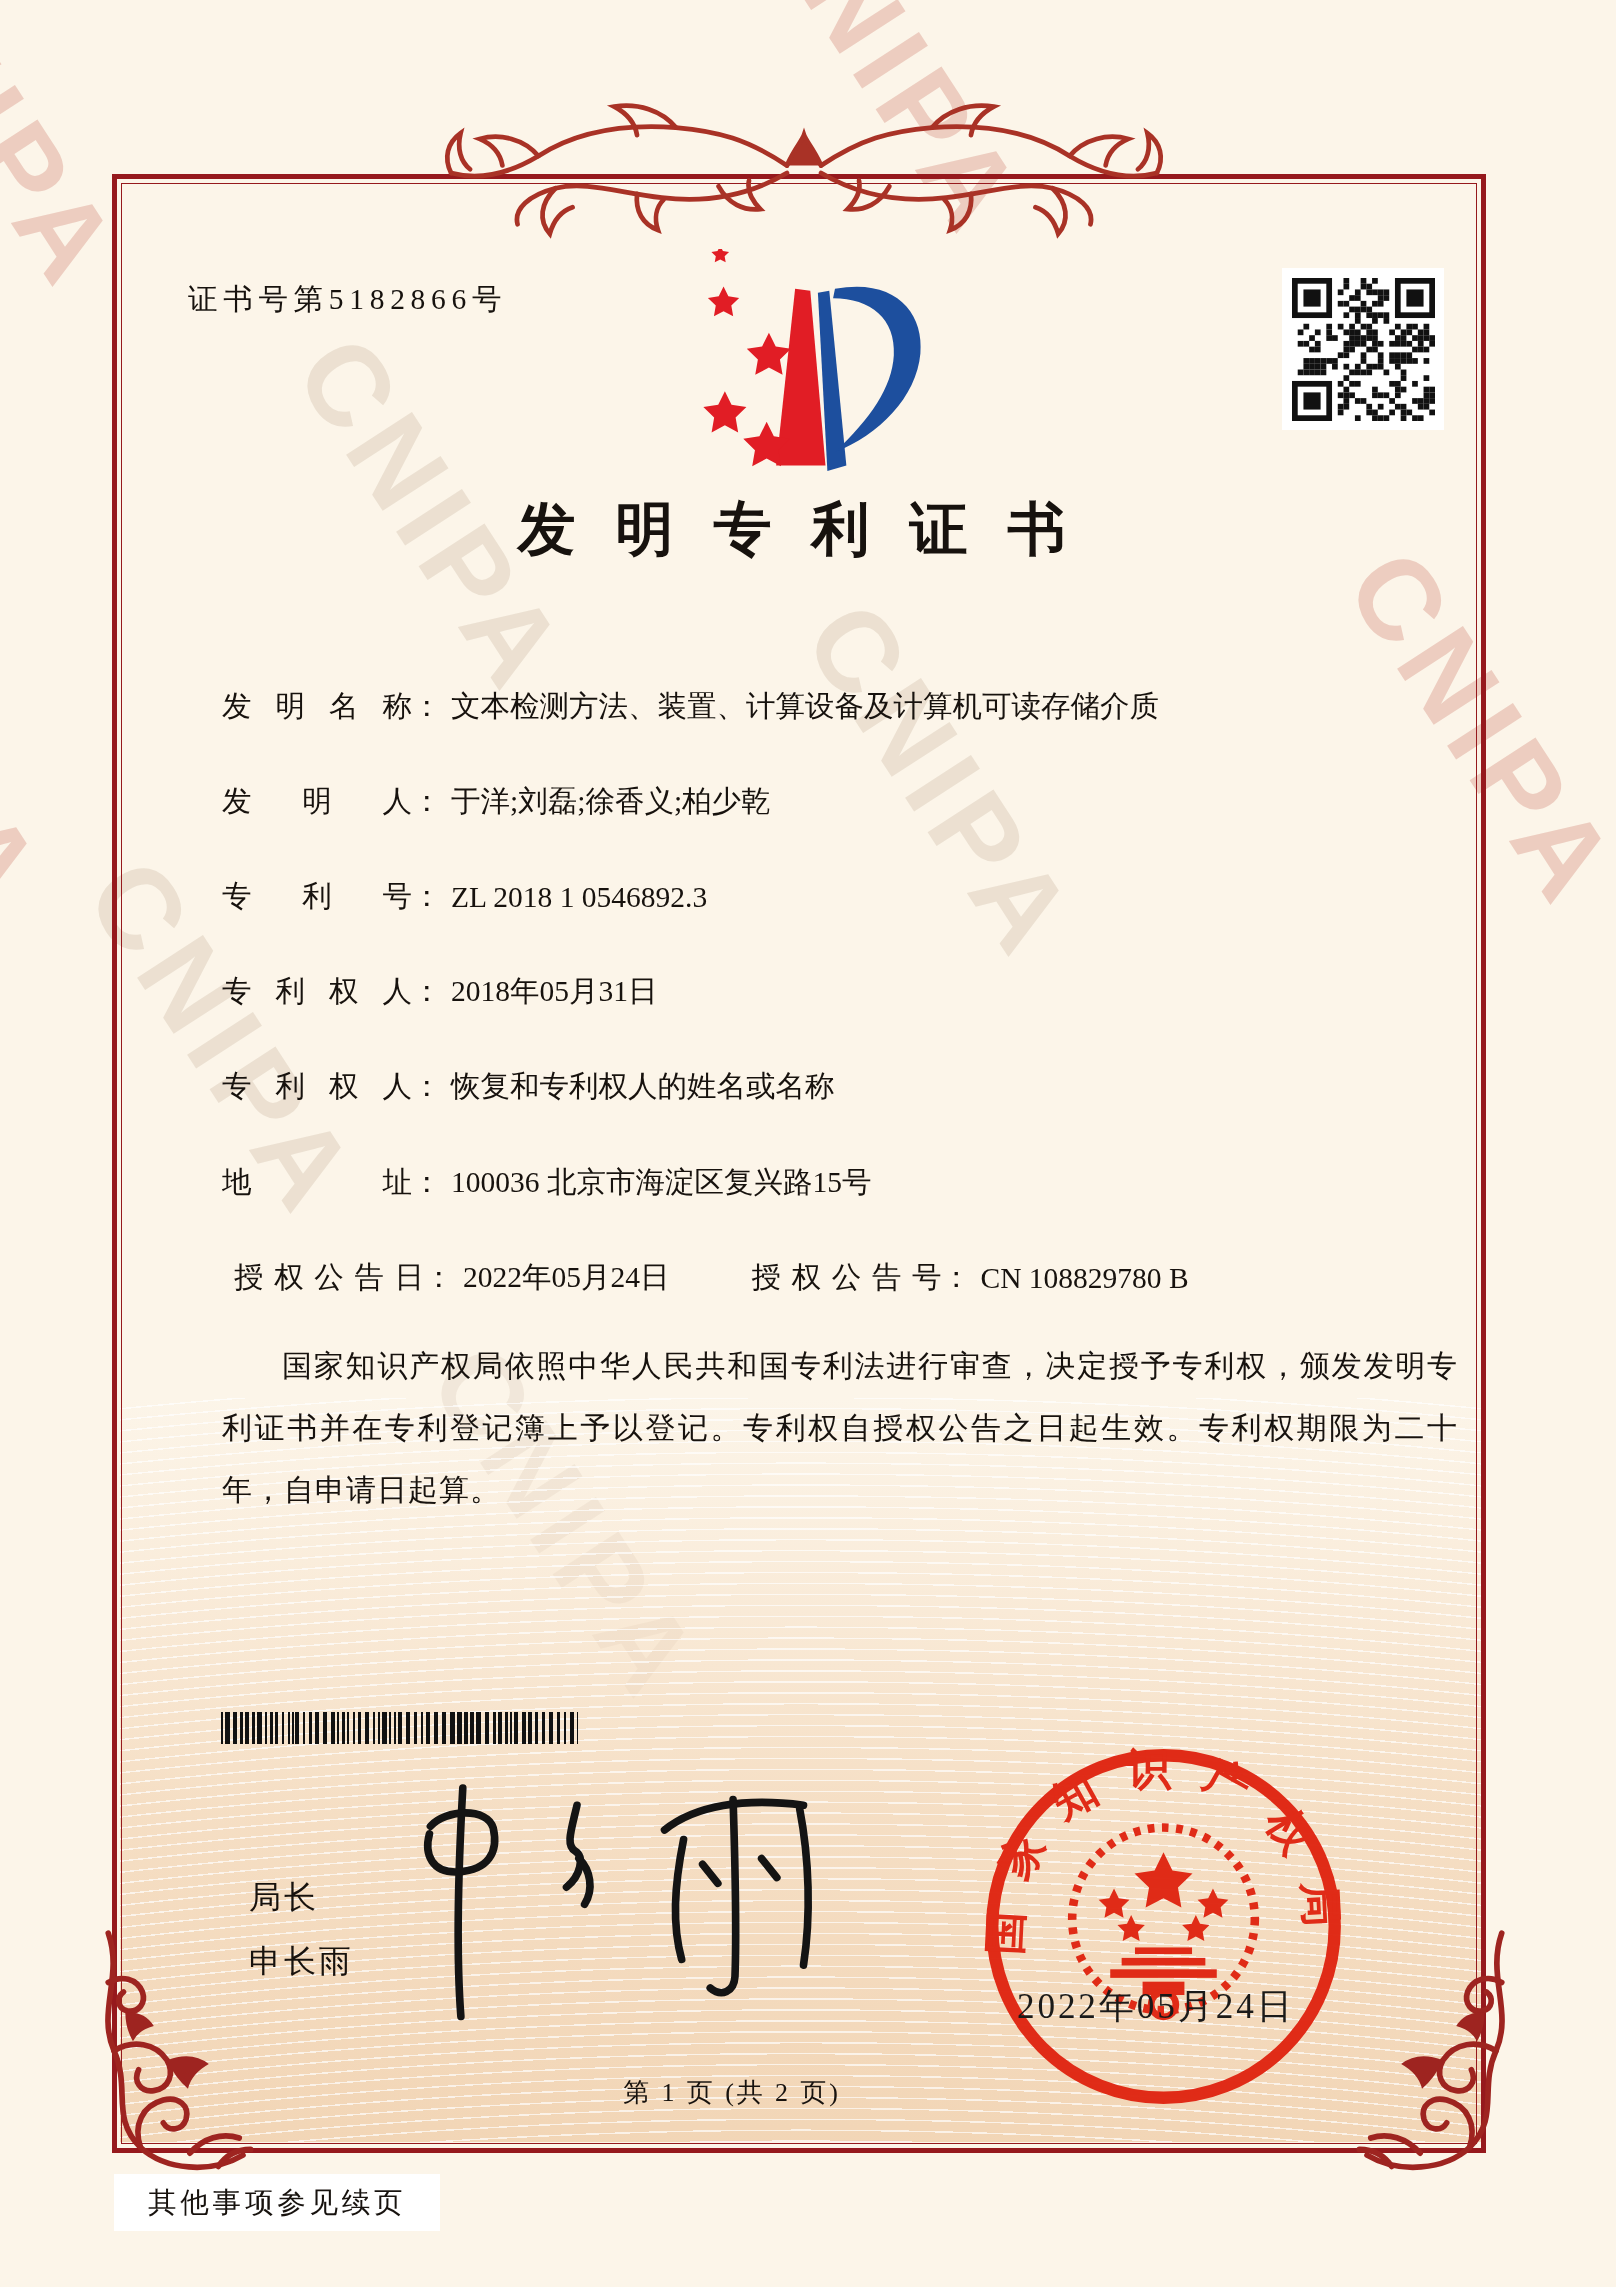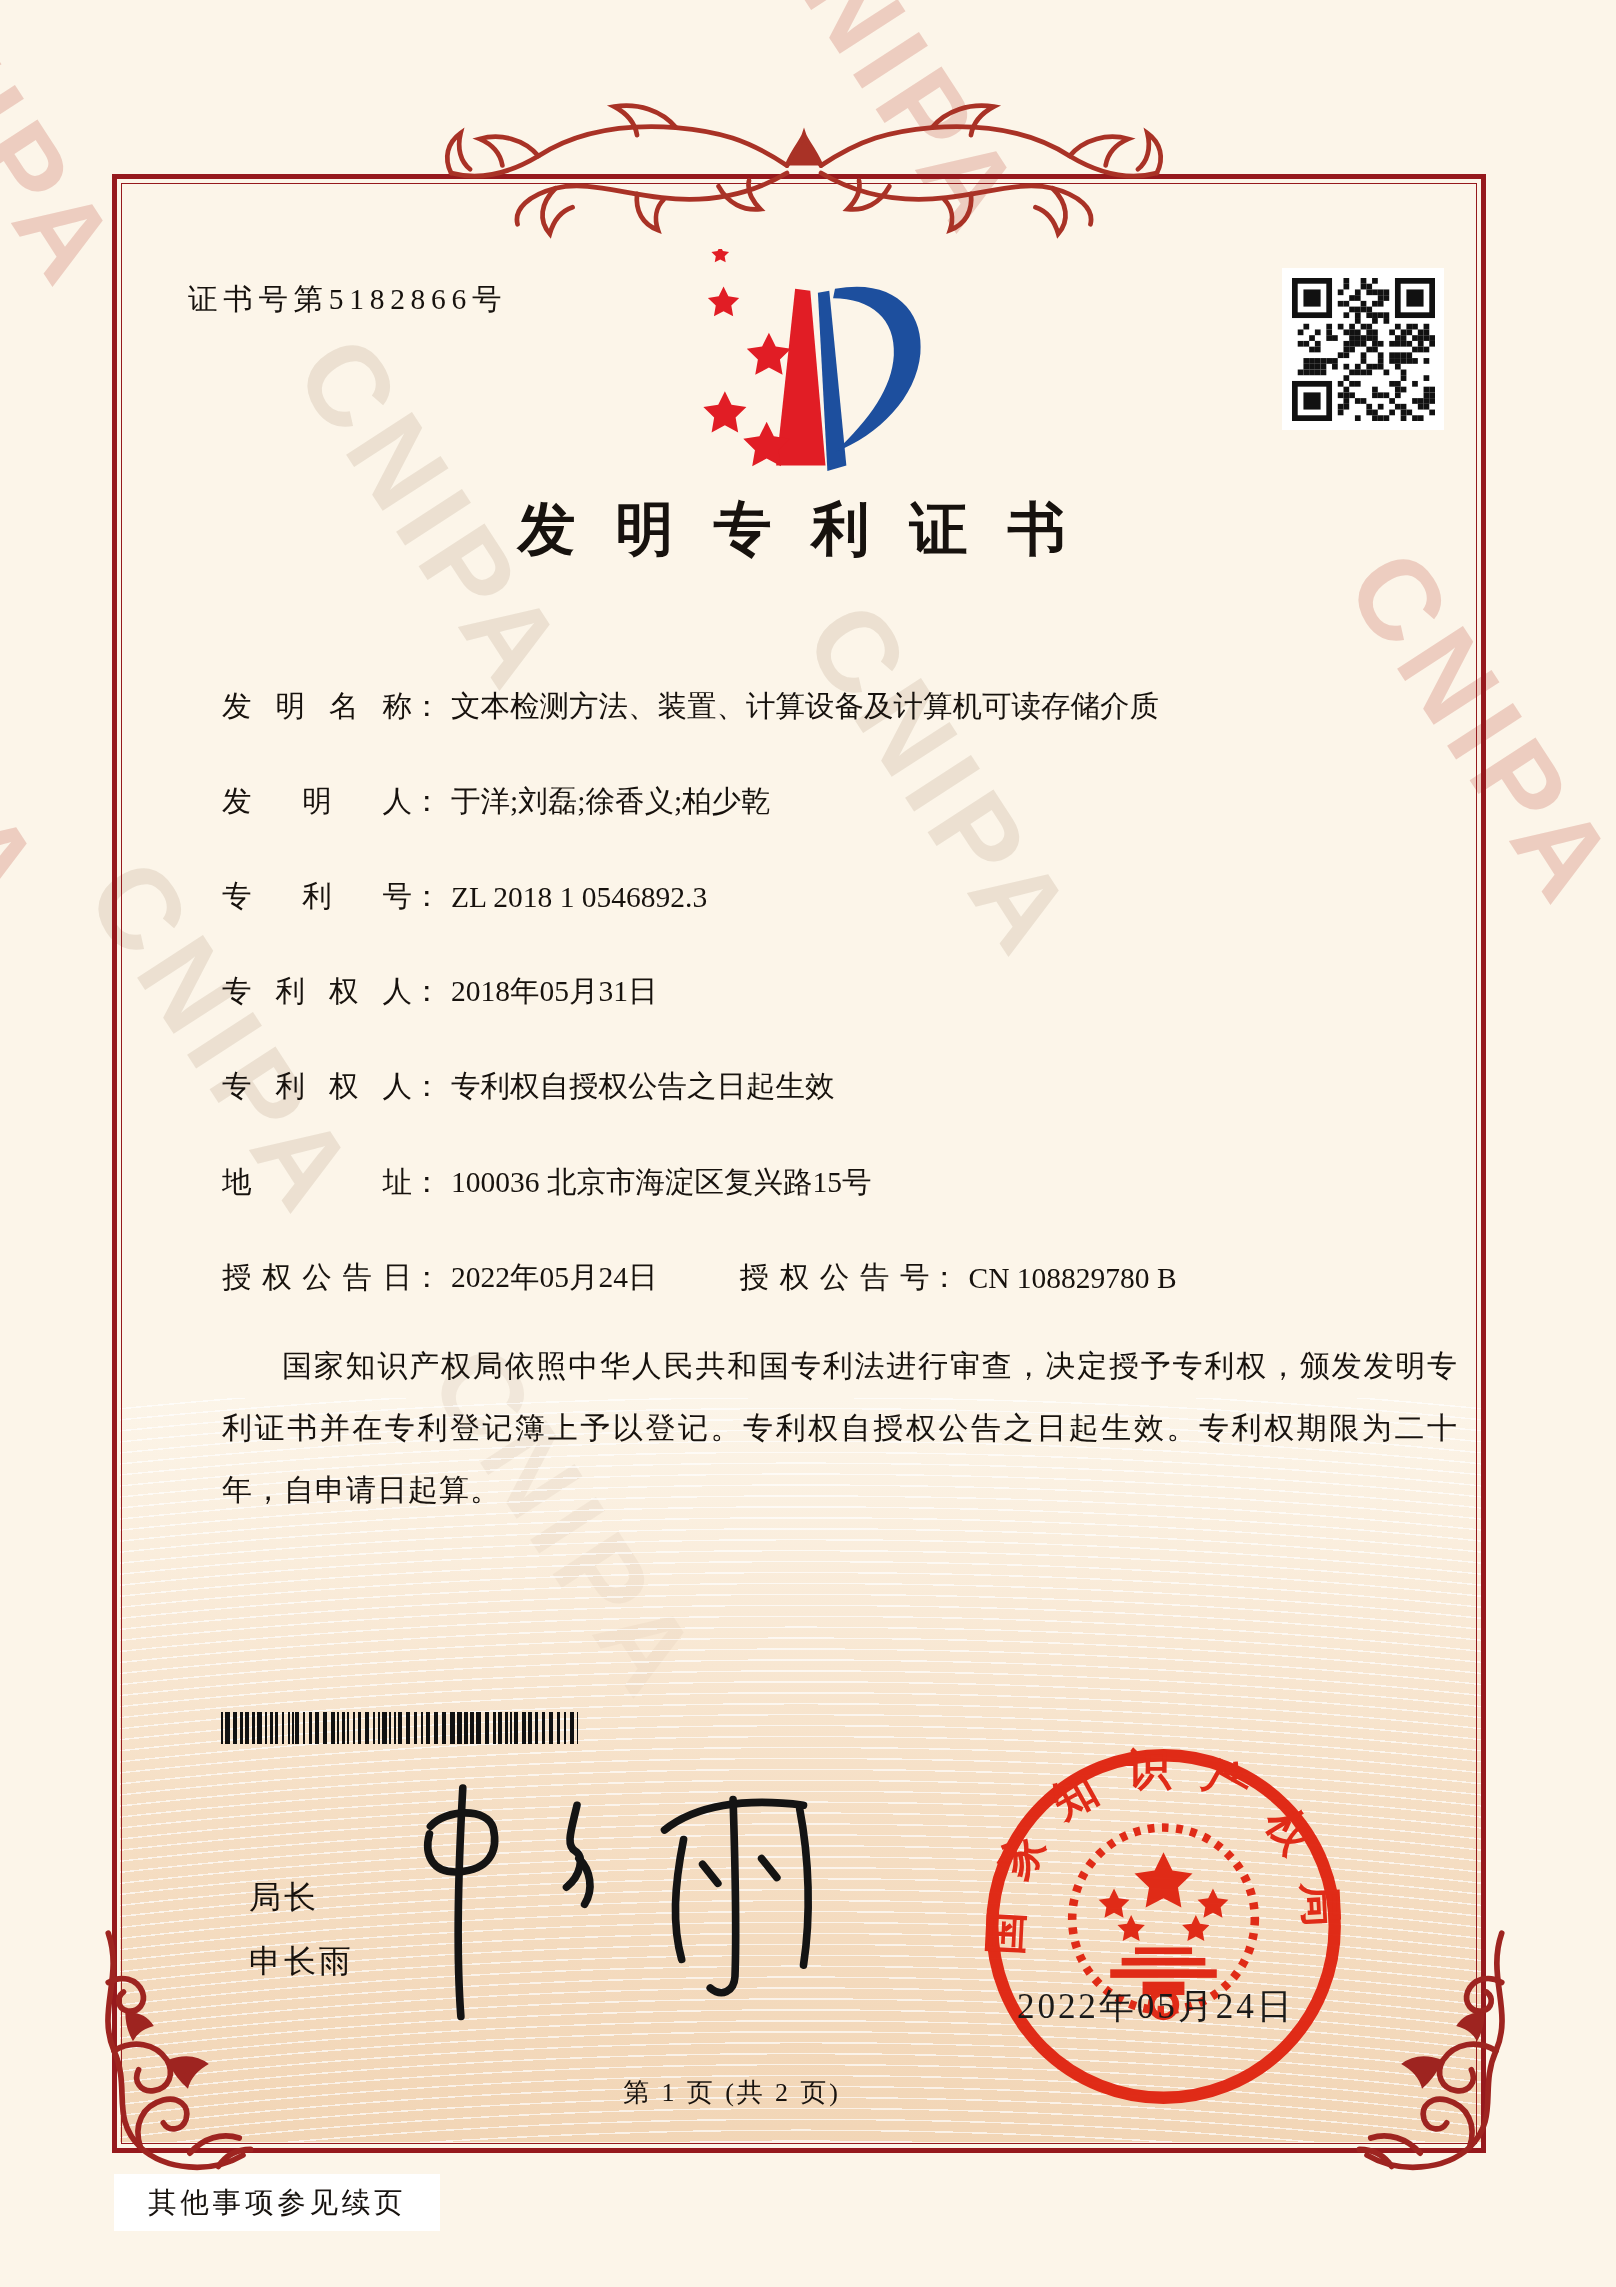--- a/index.html
+++ b/index.html
@@ -408,28 +408,28 @@
         <span>ZL 2018 1 0546892.3</span>
     </div>
     <div class="frow" style="top:285px;">
       <span class="flabel">专利权人</span>
         <span class="fcolon">：</span>
         <span>2018年05月31日</span>
     </div>
     <div class="frow" style="top:380px;">
       <span class="flabel">专利权人</span>
         <span class="fcolon">：</span>
-        <span>专利权自授权公告之日起生效</span>
+        <span>恢复和专利权人的姓名或名称</span>
     </div>
     <div class="frow" style="top:476px;">
       <span class="flabel">地址</span>
         <span class="fcolon">：</span>
         <span>100036 北京市海淀区复兴路15号</span>
     </div>
-    <div class="frow" style="top:571px;">
+    <div class="frow" style="top:571px;margin-left:12px;">
       <span class="flabel">授权公告日</span>
         <span class="fcolon">：</span>
         <span>2022年05月24日</span>
       <span class="flabel flabel2">授权公告号</span>
         <span class="fcolon">：</span>
         <span>CN 108829780 B</span>
     </div>
   </div>
 
   <div class="paras">

